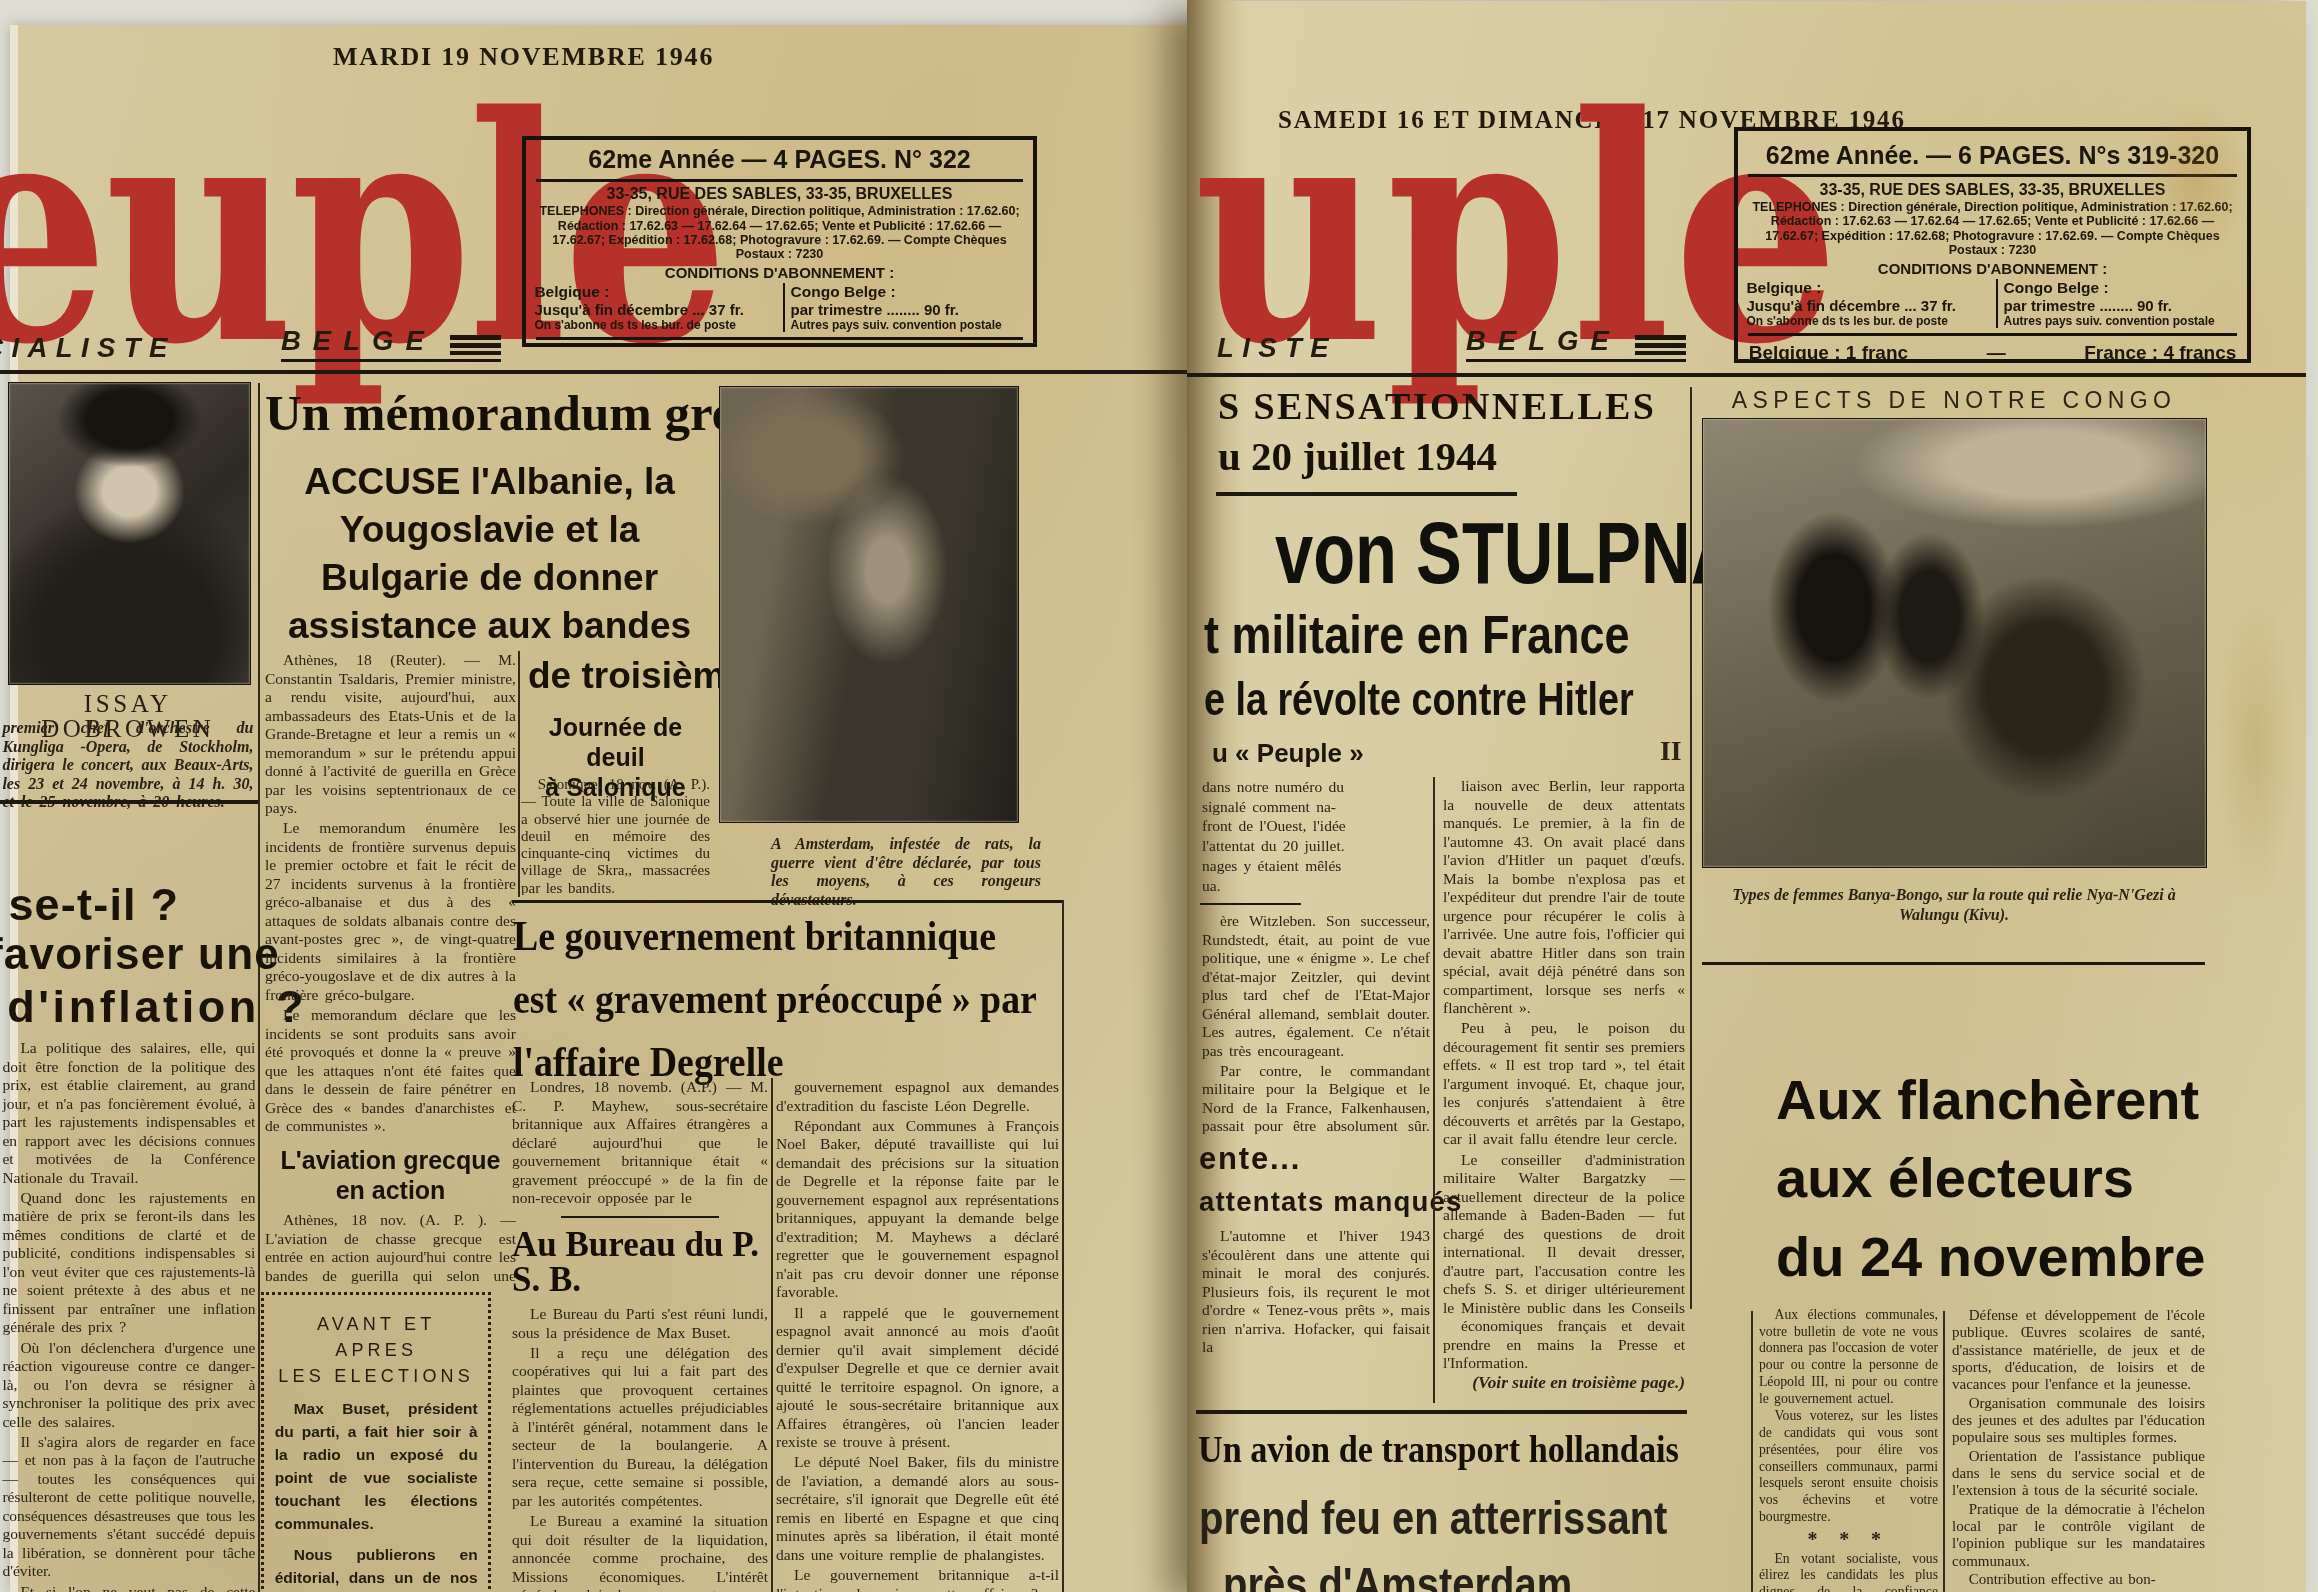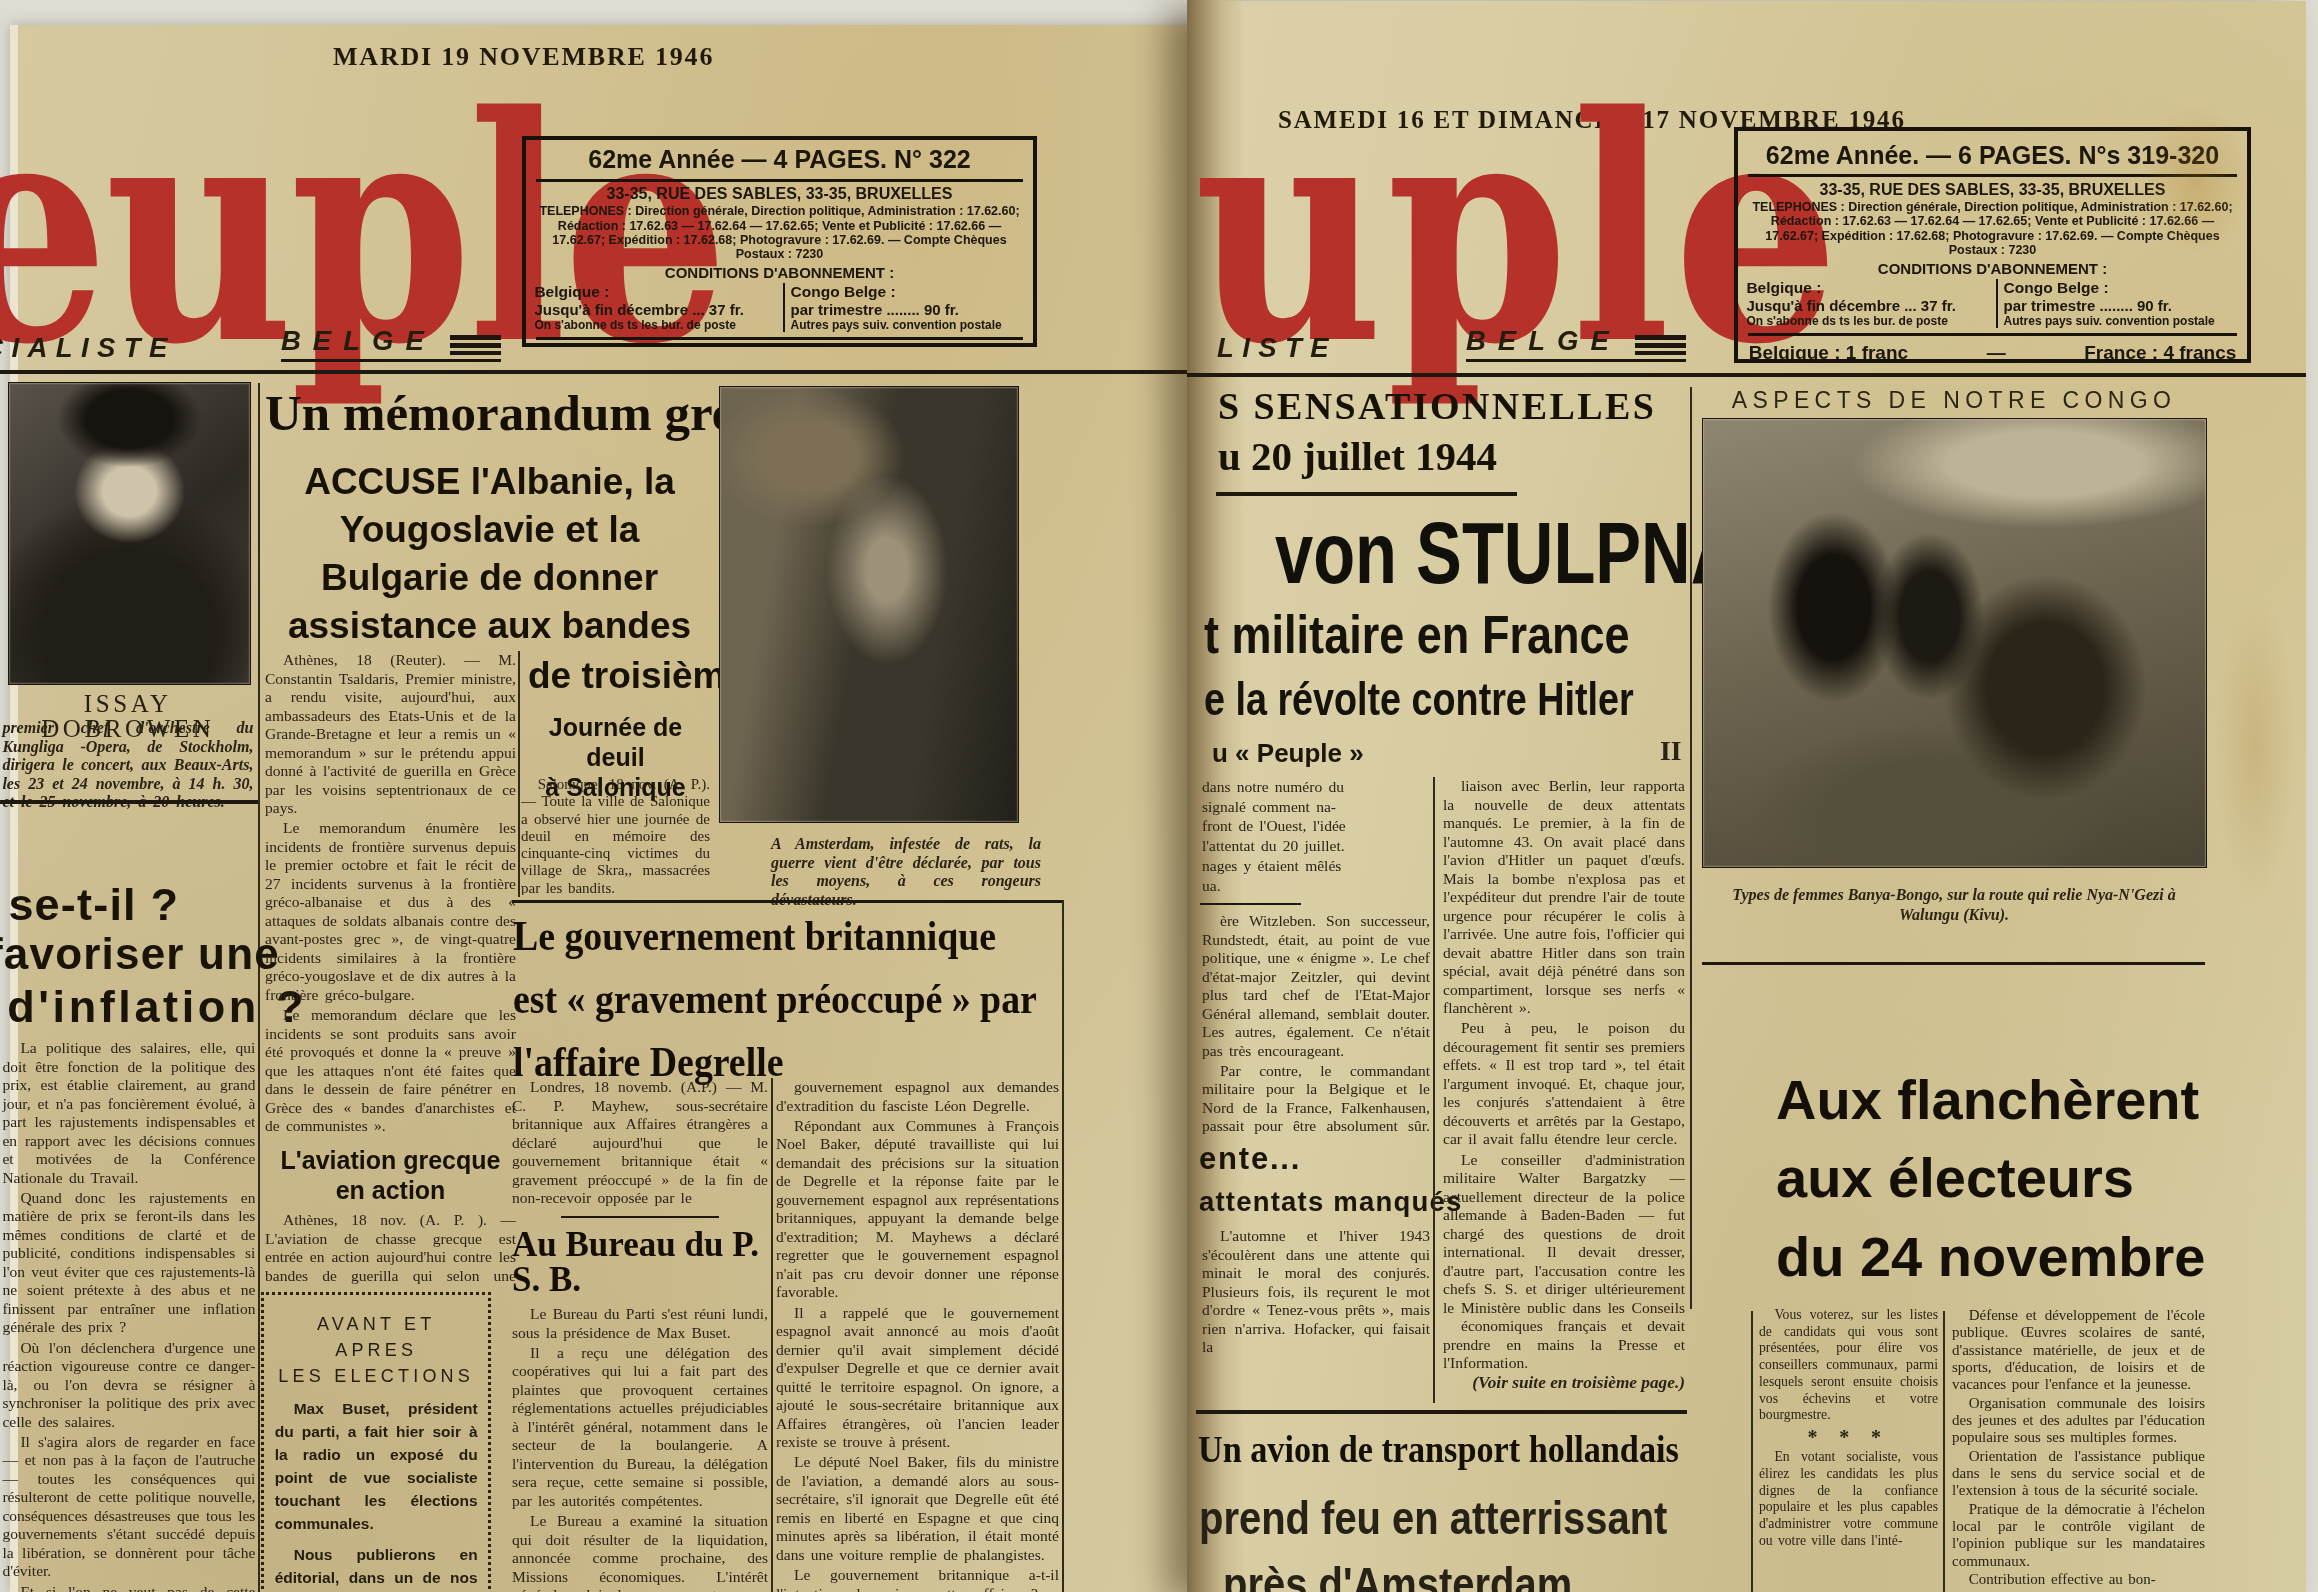--- a/index.html
+++ b/index.html
@@ -329,20 +329,21 @@
            linear-gradient(165deg,#8f8670,#6d6550 45%,#4a4434 100%);"></div>
     <div class="abs congc" style="left:525px;top:885px;width:484px;">Types de femmes Banya-Bongo, sur la route qui relie Nya-N'Gezi à Walungu (Kivu).</div>
     <div class="abs hr" style="left:515px;top:962px;width:503px;height:3px;"></div>
 
     <div class="abs elh" style="left:589px;top:1072px;">Aux flanchèrent</div>
     <div class="abs elh" style="left:589px;top:1150px;">aux électeurs</div>
     <div class="abs elh" style="left:589px;top:1229px;">du 24 novembre</div>
 
     <div class="abs vr" style="left:564px;top:1311px;height:282px;"></div>
     <div class="abs" style="left:572px;top:1307px;width:179px;height:285px;overflow:hidden;">
+      <p class="bps">Aux élections communales, votre bulletin de vote ne vous donnera pas l'occasion de voter pour ou contre la personne de Léopold III, ni pour ou contre le gouvernement actuel.</p>
       <p class="bps">Vous voterez, sur les listes de candidats qui vous sont présentées, pour élire vos conseillers communaux, parmi lesquels seront ensuite choisis vos échevins et votre bourgmestre.</p>
       <div class="stars">* * *</div>
       <p class="bps">En votant socialiste, vous élirez les candidats les plus dignes de la confiance populaire et les plus capables d'administrer votre commune ou votre ville dans l'inté-</p>
     </div>
     <div class="abs vr" style="left:756px;top:1311px;height:282px;"></div>
     <div class="abs" style="left:765px;top:1307px;width:253px;height:285px;overflow:hidden;">
       <p class="bpm">Défense et développement de l'école publique. Œuvres scolaires de santé, d'assistance matérielle, de jeux et de sports, d'éducation, de loisirs et de vacances pour l'enfance et la jeunesse.</p>
       <p class="bpm">Organisation communale des loisirs des jeunes et des adultes par l'éducation populaire sous ses multiples formes.</p>
       <p class="bpm">Orientation de l'assistance publique dans le sens du service social et de l'extension à tous de la sécurité sociale.</p>
       <p class="bpm">Pratique de la démocratie à l'échelon local par le contrôle vigilant de l'opinion publique sur les mandataires communaux.</p>

